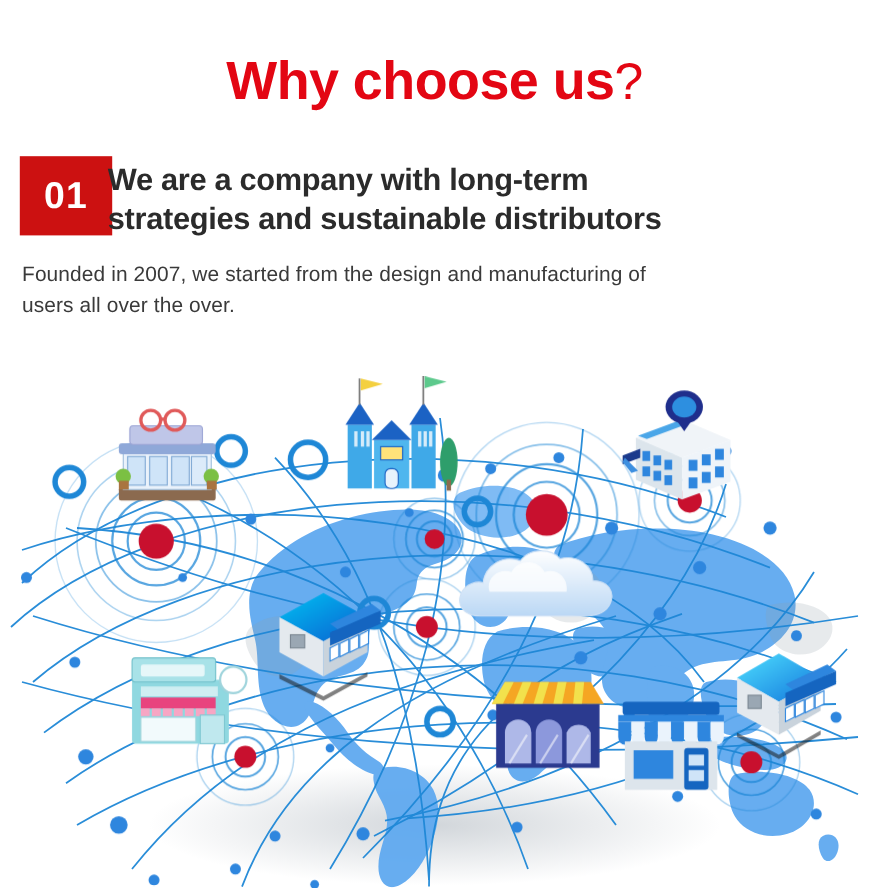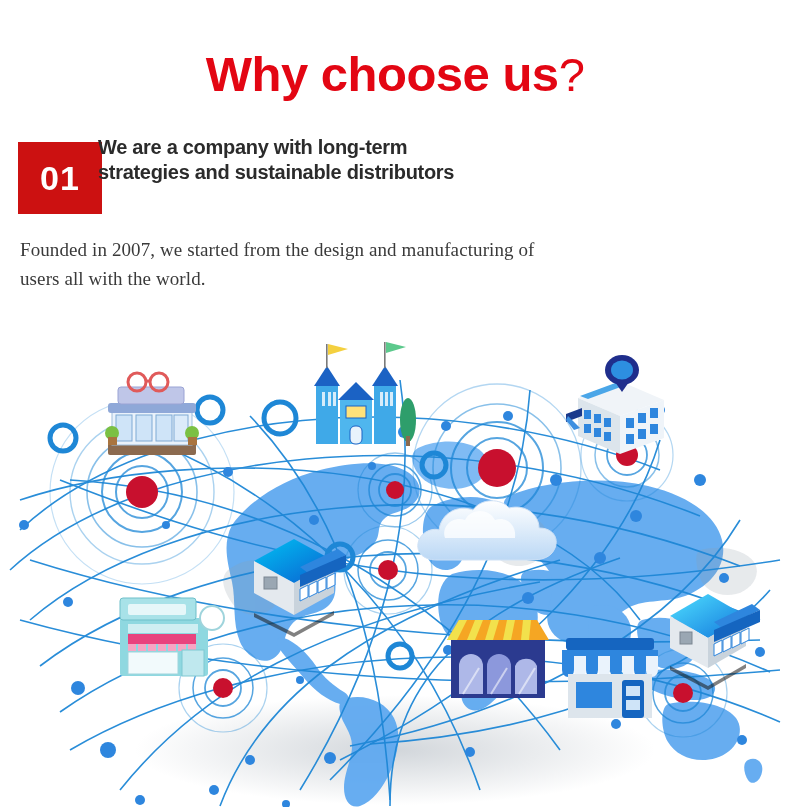--- a/index.html
+++ b/index.html
@@ -15,31 +15,31 @@
     line-height:1;white-space:nowrap;
   }
   .title .qm{font-weight:normal;font-size:47px;}
 
   .badge{
     position:absolute;left:18px;top:142px;width:84px;height:72px;
     background:#CC1111;color:#fff;font-size:34px;font-weight:bold;
     display:flex;align-items:center;justify-content:center;letter-spacing:1px;
   }
   .headline{
-    position:absolute;left:98px;top:135px;width:600px;
-    font-size:20px;font-weight:bold;color:#2b2b2b;line-height:1.25;
+    position:absolute;left:98px;top:146px;width:600px;
+    font-size:28px;font-weight:bold;color:#2b2b2b;line-height:1.25;
     letter-spacing:-0.3px;
   }
   .headline .l2{display:block;}
 
   .body-copy{
     position:absolute;left:20px;top:236px;width:740px;
     font-size:19px;color:#3a3a3a;line-height:1.52;letter-spacing:0.1px;
   }
-  .body-copy span{display:block;font-family:Liberation Serif, serif;}
+  .body-copy span{display:block;}
 
   
   .illus{position:absolute;left:0;top:320px;width:790px;height:487px;}
   .illus svg{display:block;width:790px;height:487px;}
 </style>
 </head>
 <body>
 
 <div class="page">
 
@@ -51,21 +51,21 @@
     <span>01</span>
   </div>
 
   <div class="headline">
     <span class="l1">We are a company with long-term</span>
     <span class="l2">strategies and sustainable distributors</span>
   </div>
 
   <div class="body-copy">
     <span>Founded in 2007, we started from the design and manufacturing of</span>
-    <span>users all with the world.</span>
+    <span>users all over the over.</span>
   </div>
 
   <div class="illus">
   <svg viewBox="0 0 790 487" xmlns="http://www.w3.org/2000/svg">
     <defs>
       <linearGradient id="gRoofBlue" x1="0" y1="0" x2="1" y2="1">
         <stop offset="0%" stop-color="#00C2F3"></stop>
             <stop offset="100%" stop-color="#0B5FD0"></stop>
       </linearGradient>
       <linearGradient id="gRoofCyan" x1="0" y1="0" x2="1" y2="1">

